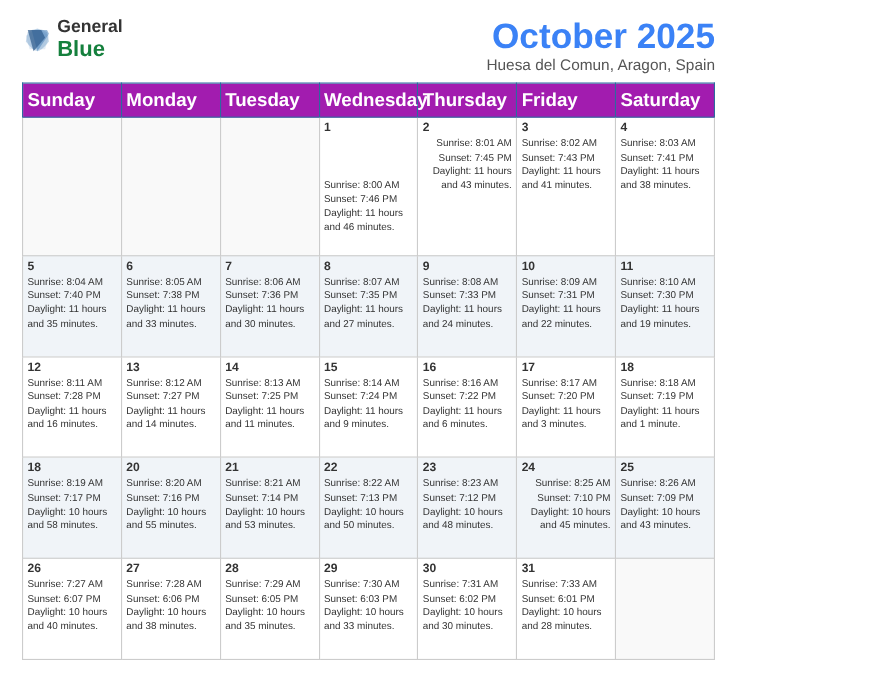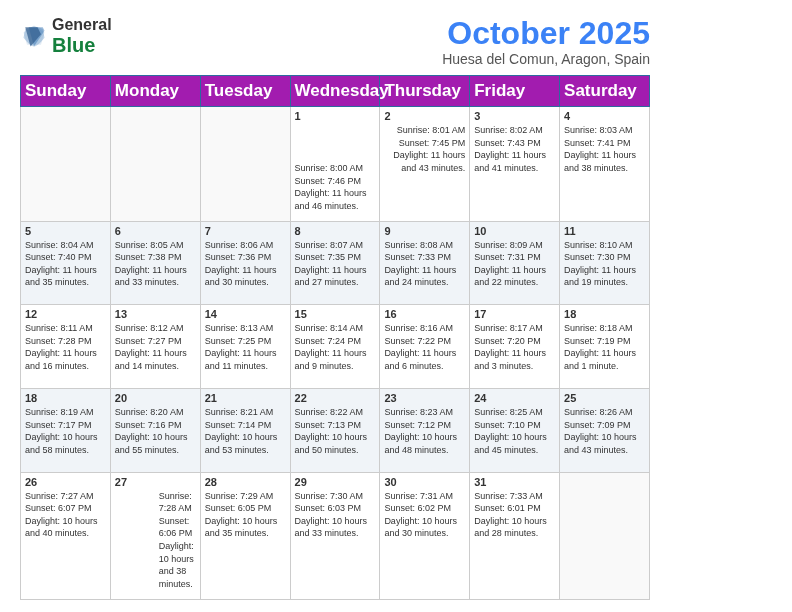--- a/index.html
+++ b/index.html
@@ -284,41 +284,41 @@
 Daylight: 10 hours and 50 minutes.</div>
           </td>
           <td>
             <span class="day-number">23</span>
             <div class="day-info" style="white-space: pre-line;">Sunrise: 8:23 AM
 Sunset: 7:12 PM
 Daylight: 10 hours and 48 minutes.</div>
           </td>
           <td>
             <span class="day-number">24</span>
-            <div class="day-info" style="white-space: pre-line;">Sunrise: 8:25 AM
+            <div class="day-info" style="white-space: pre-line; text-align: right;">Sunrise: 8:25 AM
 Sunset: 7:10 PM
 Daylight: 10 hours and 45 minutes.</div>
           </td>
           <td>
             <span class="day-number">25</span>
             <div class="day-info" style="white-space: pre-line;">Sunrise: 8:26 AM
 Sunset: 7:09 PM
 Daylight: 10 hours and 43 minutes.</div>
           </td>
         </tr>
         <tr>
           <td>
             <span class="day-number">26</span>
             <div class="day-info" style="white-space: pre-line;">Sunrise: 7:27 AM
 Sunset: 6:07 PM
 Daylight: 10 hours and 40 minutes.</div>
           </td>
           <td>
             <span class="day-number">27</span>
-            <div class="day-info" style="white-space: pre-line; margin-left: 44px;">Sunrise: 7:28 AM
+            <div class="day-info" style="white-space: pre-line;">Sunrise: 7:28 AM
 Sunset: 6:06 PM
 Daylight: 10 hours and 38 minutes.</div>
           </td>
           <td>
             <span class="day-number">28</span>
             <div class="day-info" style="white-space: pre-line;">Sunrise: 7:29 AM
 Sunset: 6:05 PM
 Daylight: 10 hours and 35 minutes.</div>
           </td>
           <td>

